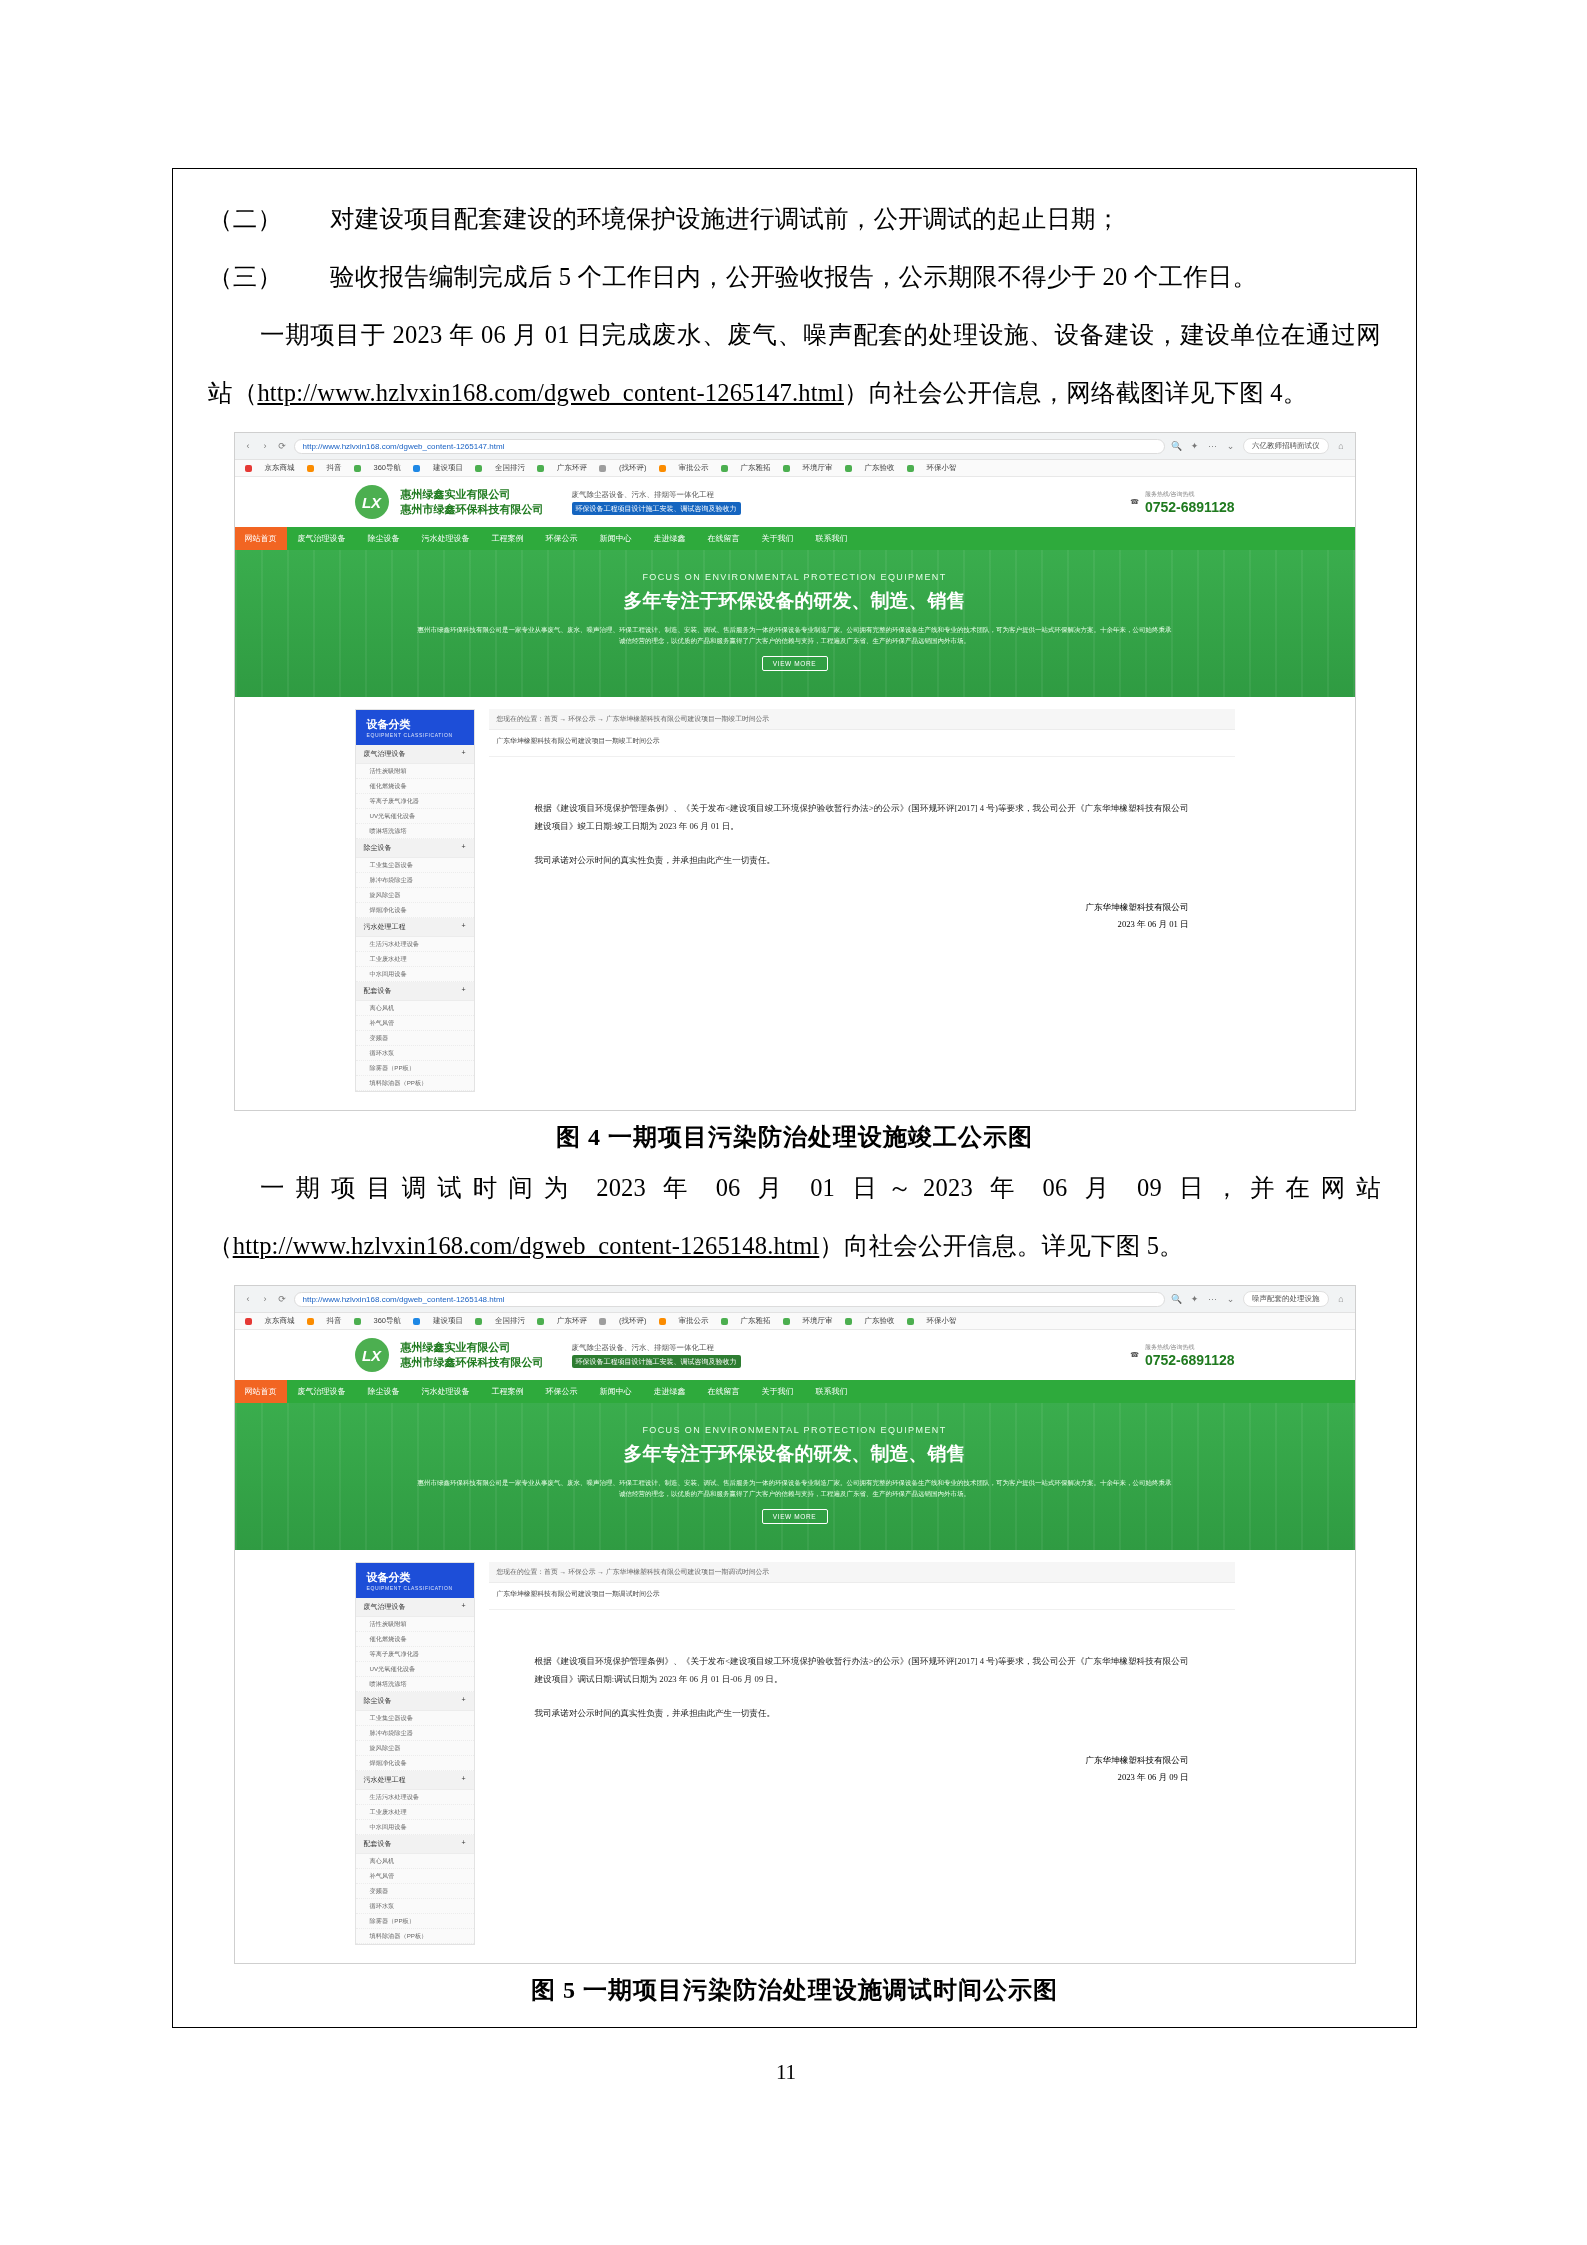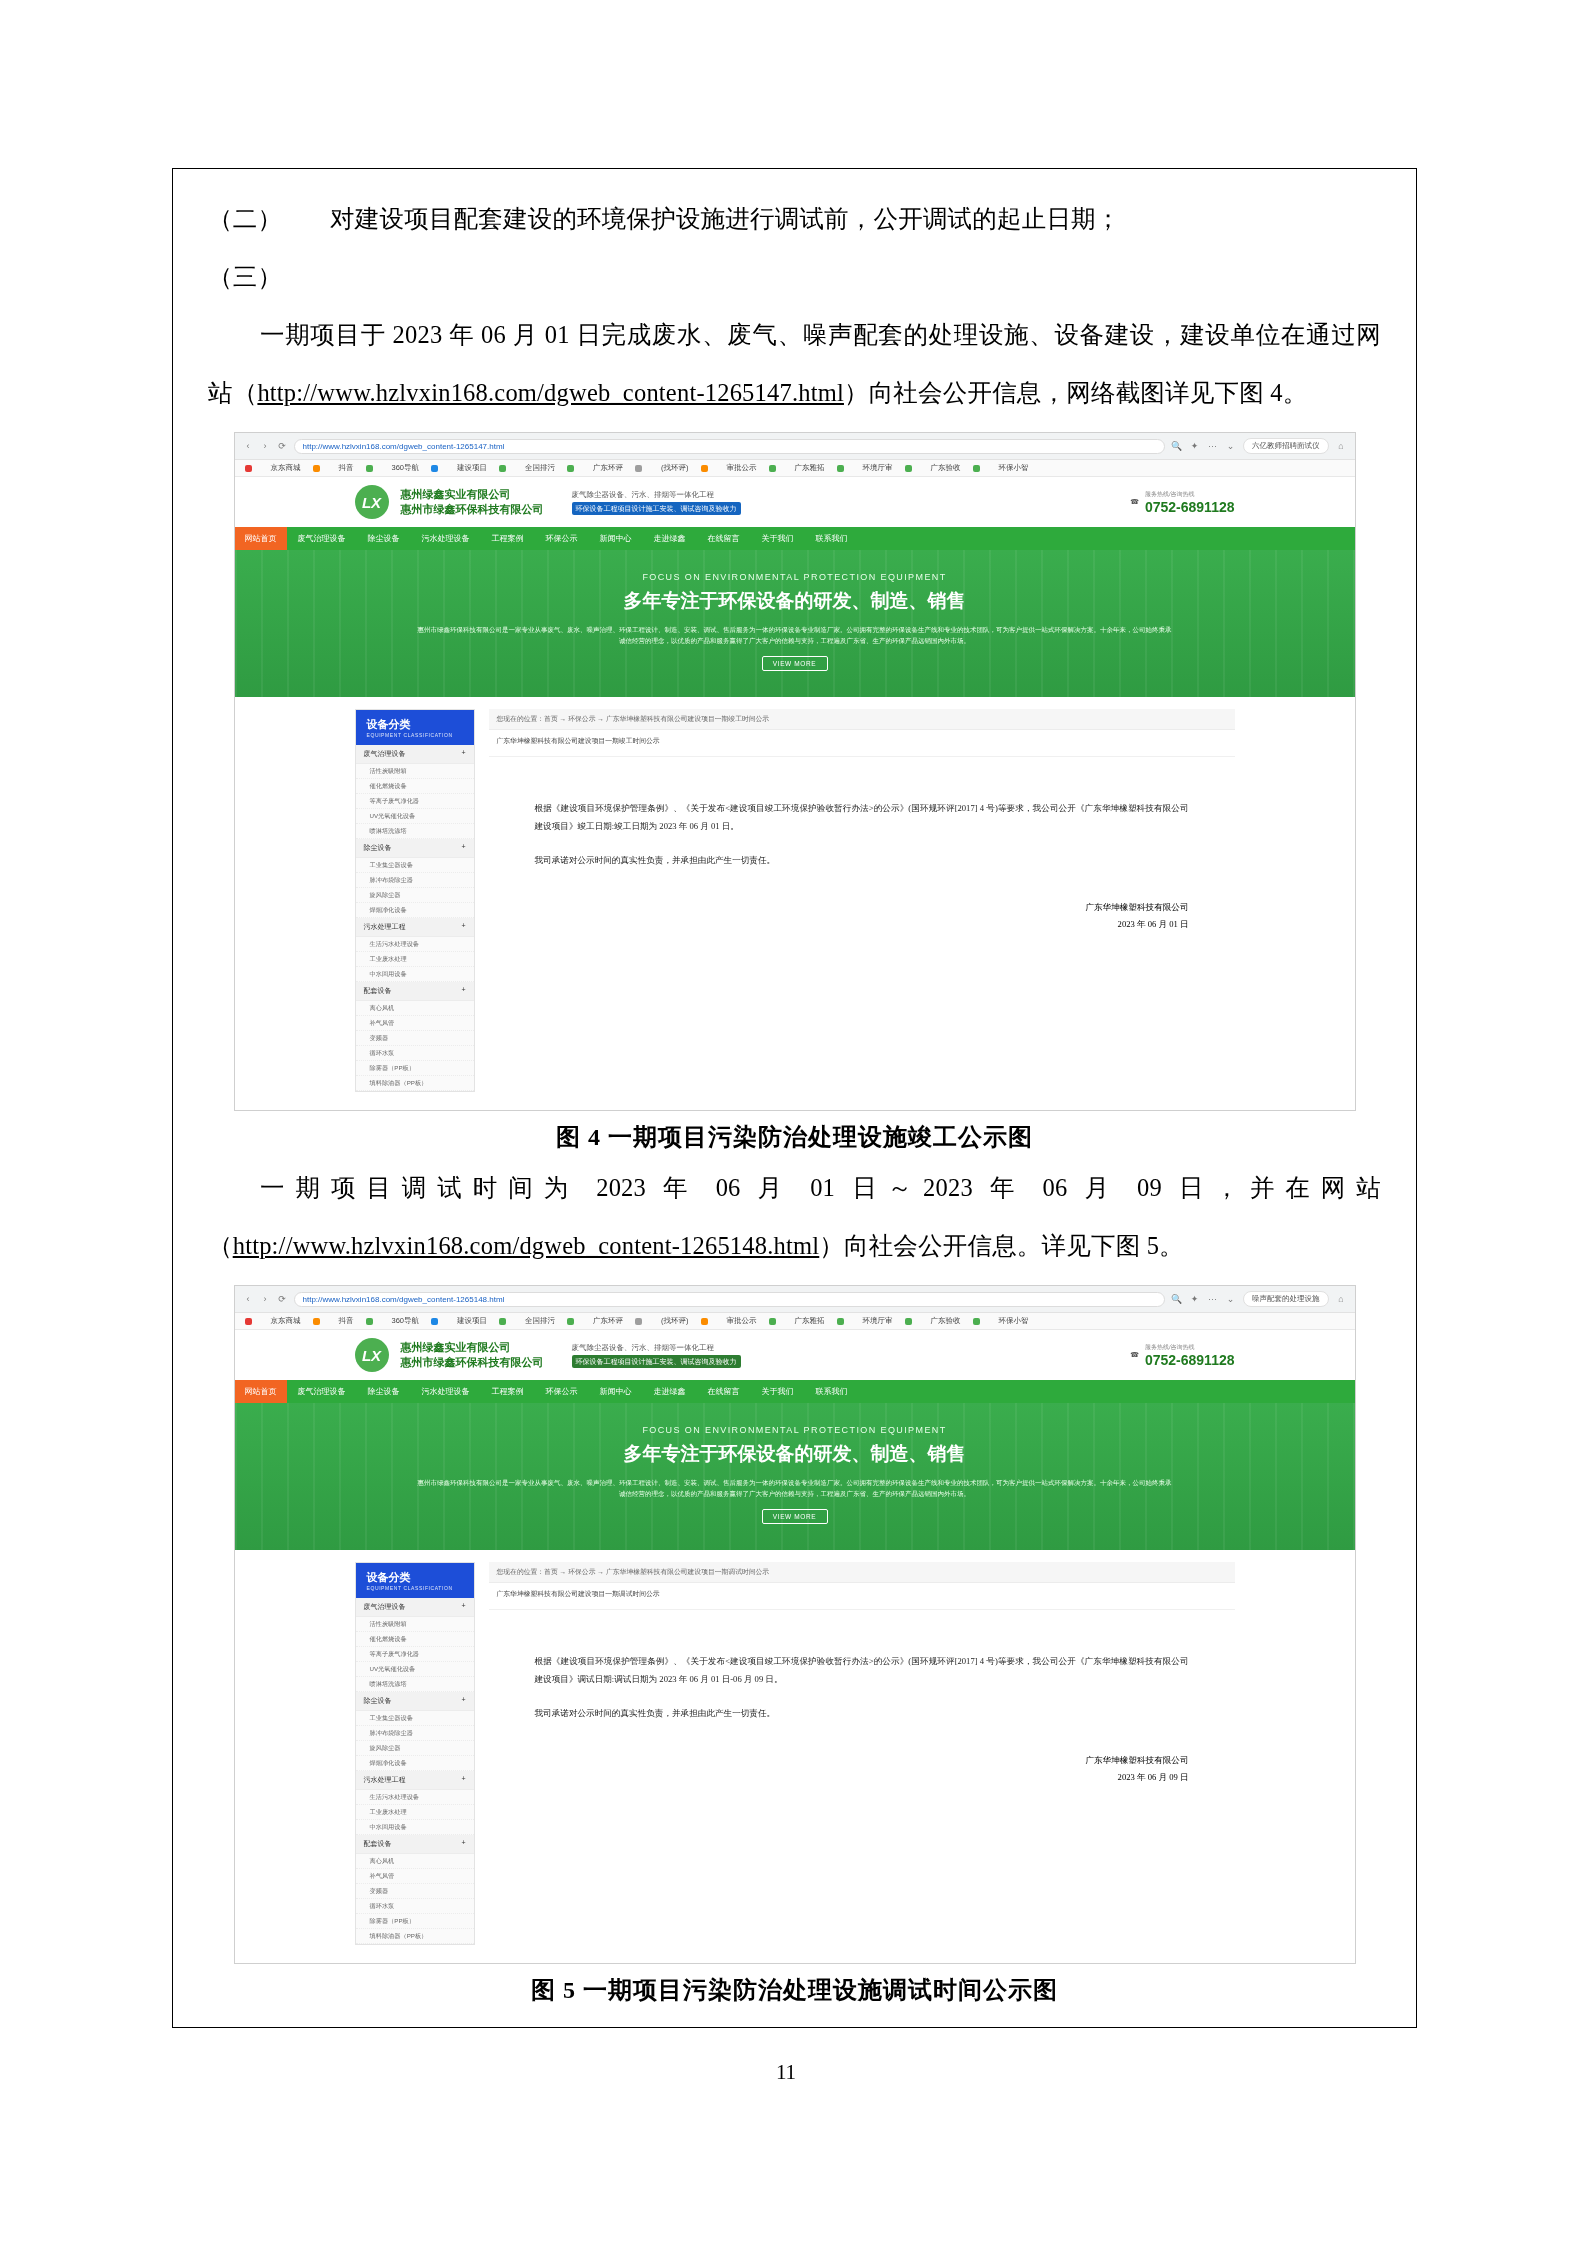--- a/index.html
+++ b/index.html
@@ -133,21 +133,21 @@
     background: #fafafa;
     border-bottom: 1px solid #e8e8e8;
     font-size: 7.5px;
     color: #444;
     white-space: nowrap;
     overflow: hidden;
   }
   .bm {
     display: inline-flex;
     align-items: center;
-    gap: 19px;
+    gap: 13px;
     text-align: center;
   }
   .bm-dot {
     width: 7px;
     height: 7px;
     border-radius: 2px;
     background: #4caf50;
     display: inline-block;
   }
   .bm-dot.red { background: #e53935; }
@@ -375,20 +375,21 @@
 
     <div class="para indent-item">
       <span class="item-marker">（二）</span>
       <span class="item-gap"></span>
       <span class="item-body">对建设项目配套建设的环境保护设施进行调试前，公开调试的起止日期；</span>
     </div>
 
     <div class="para indent-item">
       <span class="item-marker">（三）</span>
       <span class="item-gap"></span>
+      <span class="item-body">验收报告编制完成后 5 个工作日内，公开验收报告，公示期限不得少于 20 个工作日。</span>
     </div>
 
     <div class="para p-indent">
       <span>一期项目于 2023 年 06 月 01 日完成废水、废气、噪声配套的处理设施、设备建设，建设单位在通过网站（</span><span class="link">http://www.hzlvxin168.com/dgweb_content-1265147.html</span><span>）向社会公开信息，网络截图详见下图 4。</span>
     </div>
 
     <div class="fig-wrap">
       <div class="browser">
 
         <div class="bw-toolbar">

